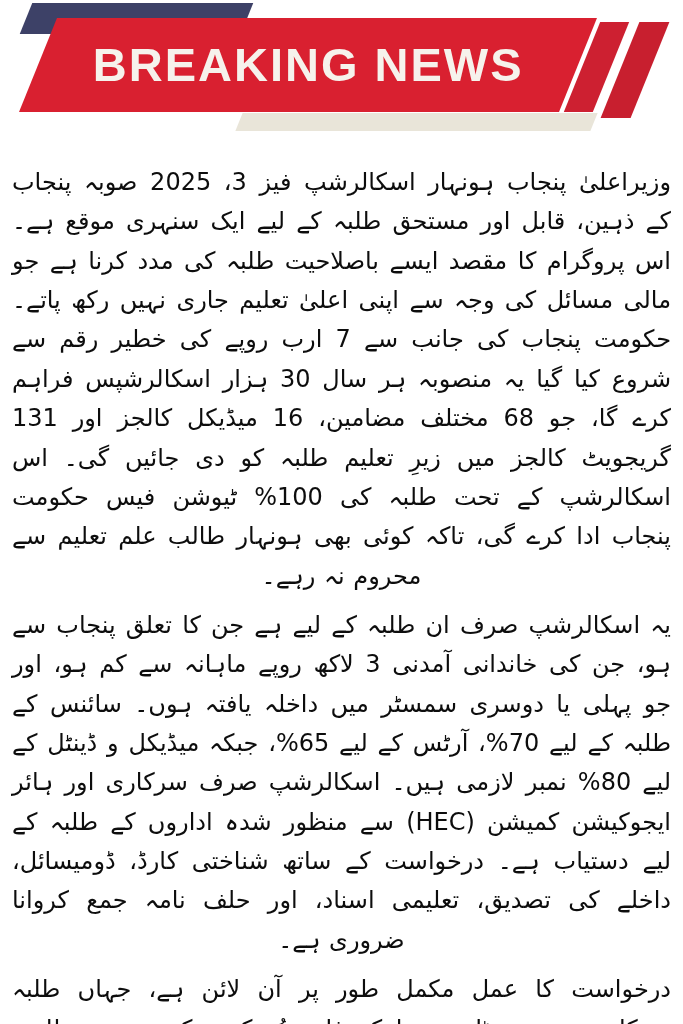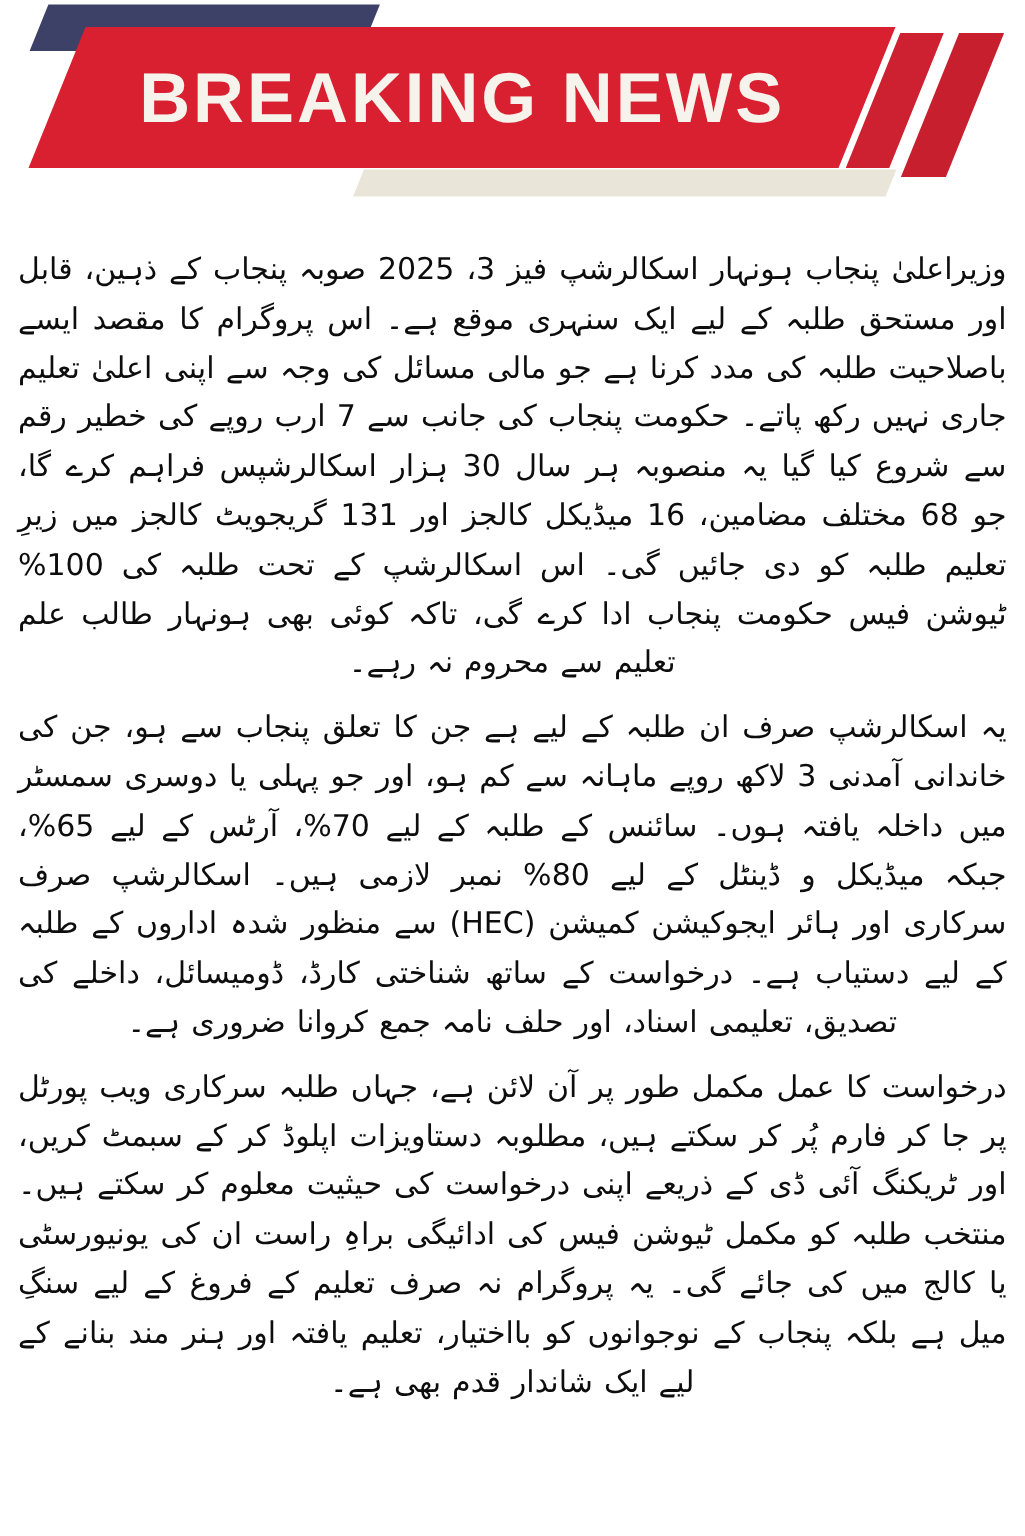--- a/index.html
+++ b/index.html
@@ -75,21 +75,21 @@
 
   
   .article {
     direction: rtl;
     unicode-bidi: embed;
     padding: 18px 12px 0 12px;
     color: #0d0d0d;
   }
   .article p {
     margin: 0 0 10px 0;
-    font-size: 20px;
+    font-size: 24px;
     line-height: 1.64;
     text-align: justify;
     text-align-last: center;
     word-spacing: 1px;
   }
 </style>
 </head>
 <body>
 
 <div class="page">

